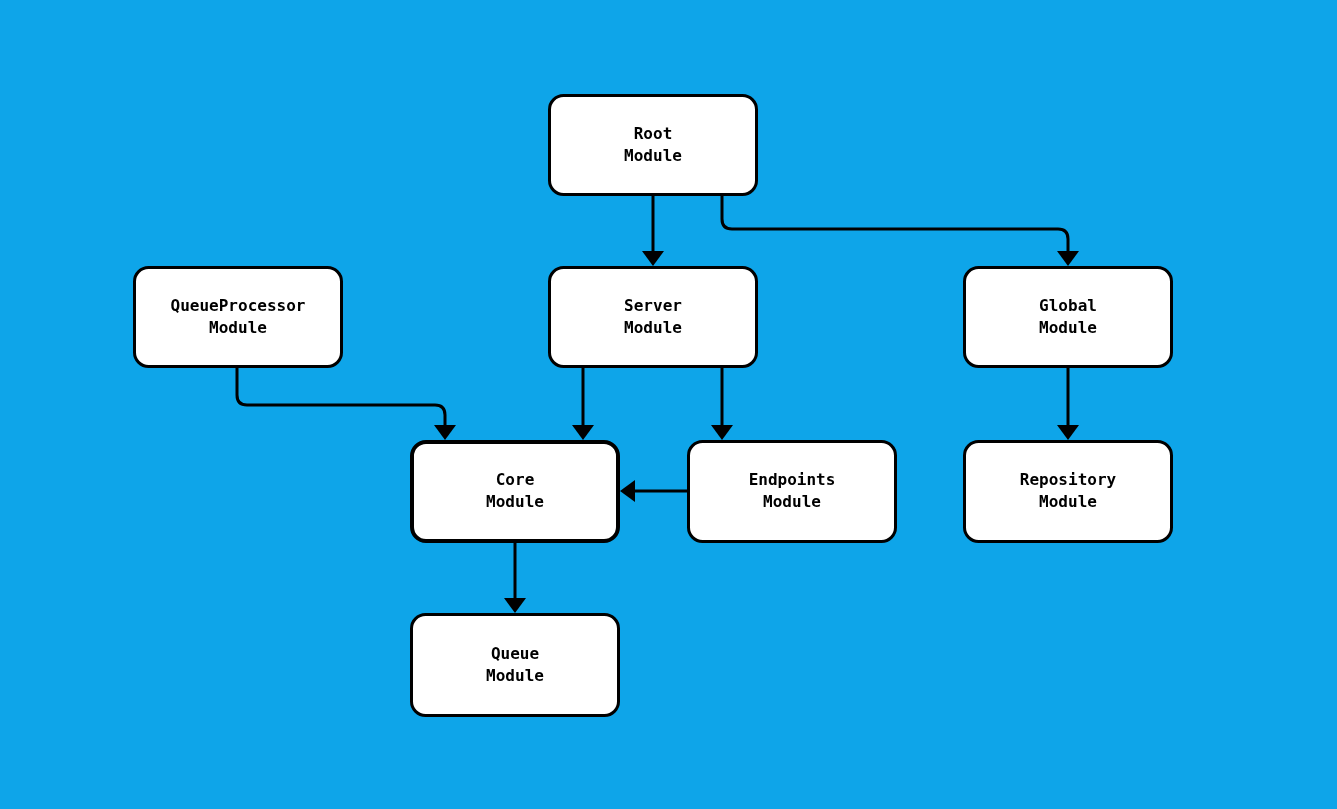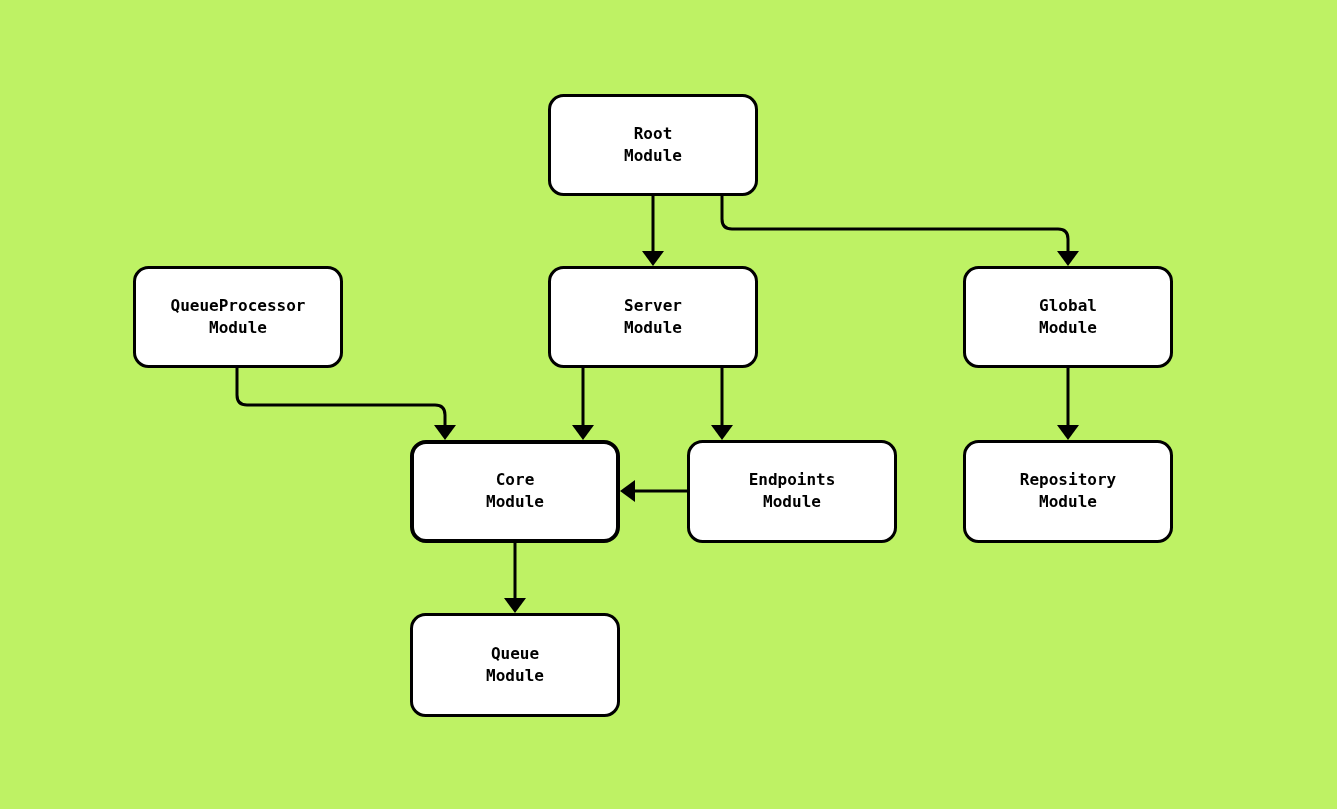--- a/index.html
+++ b/index.html
@@ -11,21 +11,21 @@
   body {
     width: 1337px;
     height: 809px;
     overflow: hidden;
     font-family: "DejaVu Sans Mono", "Liberation Mono", monospace;
   }
   #diagram-root {
     position: relative;
     width: 1337px;
     height: 809px;
-    background: #bef264;
+    background: #0ea5e9;
   }
   svg#diagram-canvas {
     display: block;
     width: 1337px;
     height: 809px;
   }
   .node-box {
     fill: #ffffff;
     stroke: #000000;
   }

